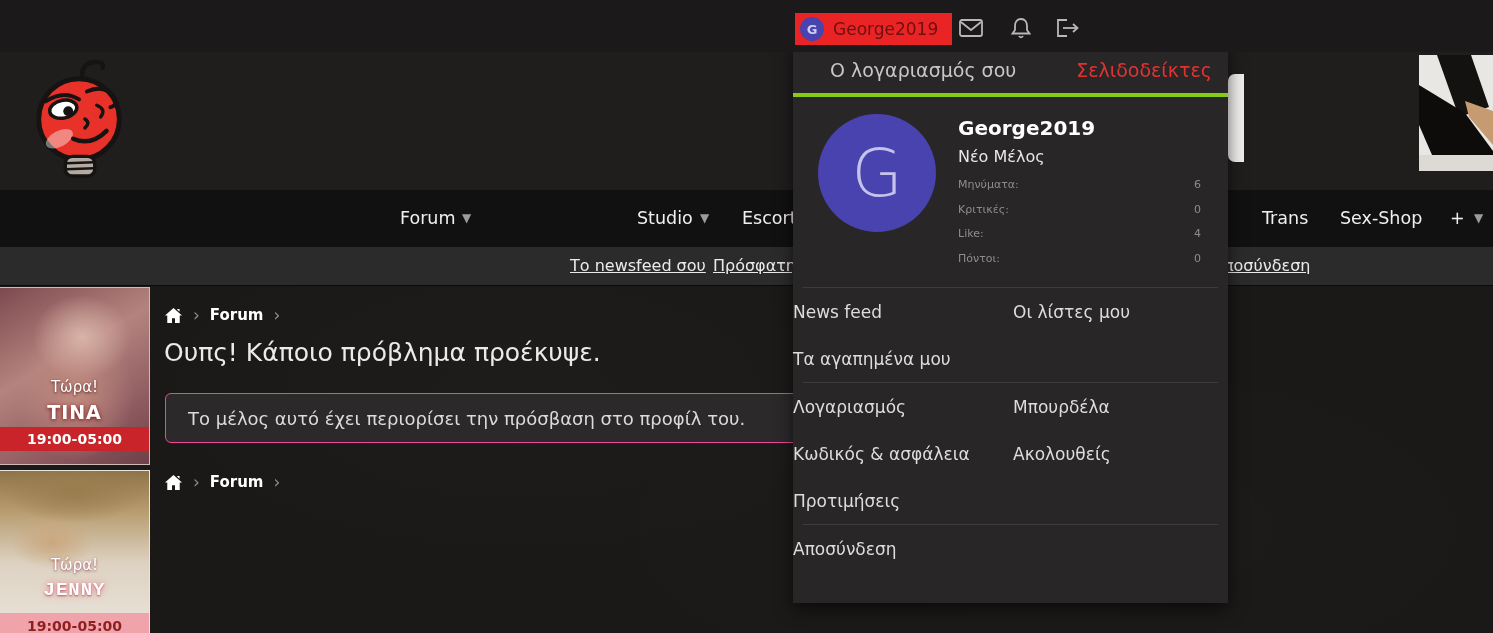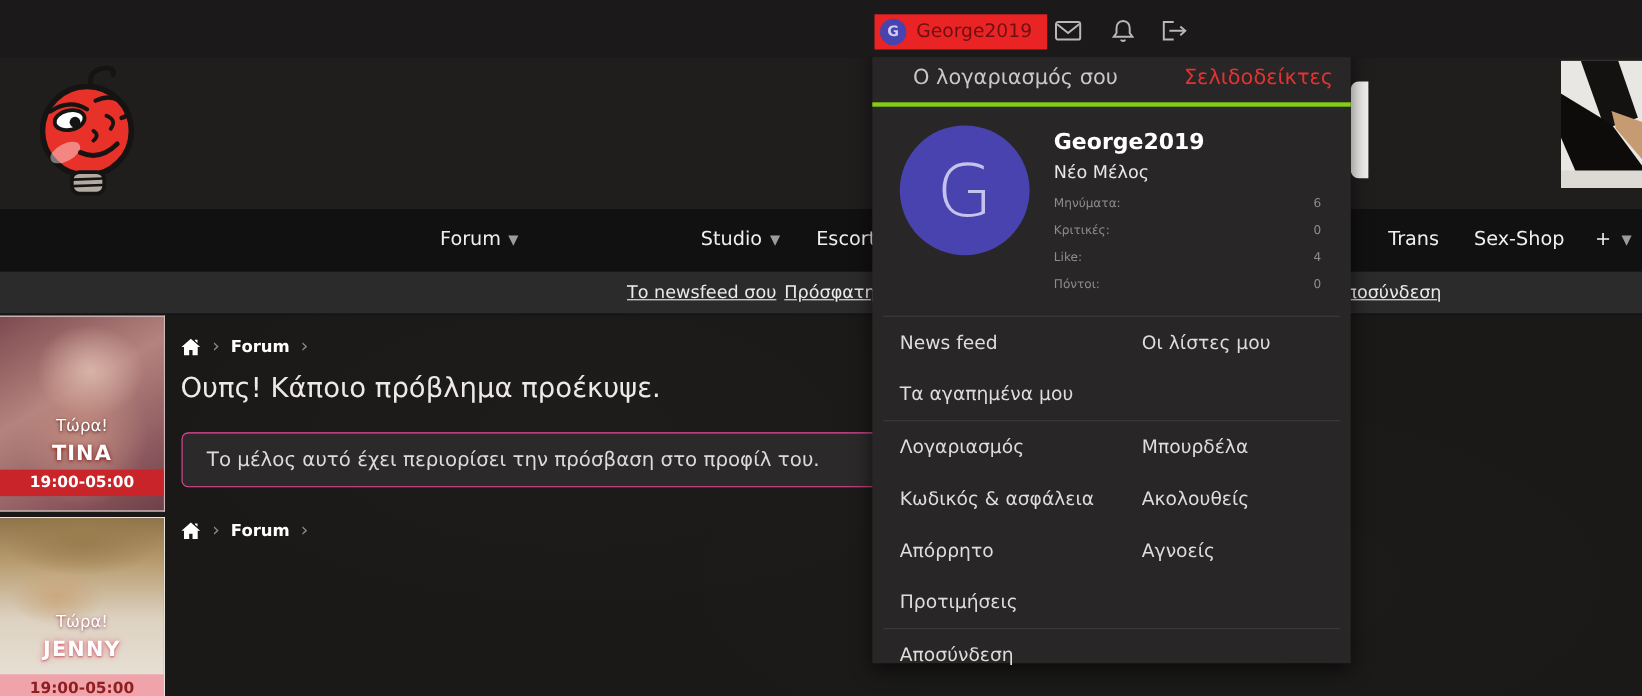--- a/index.html
+++ b/index.html
@@ -72,21 +72,21 @@
       linear-gradient(180deg, #8e7448 0%, #b99e72 25%, #ddd2c2 55%, #ece6dd 100%); }
   .card-now { position:absolute; left:0; width:100%; text-align:center; color:#fff;
     font-size:15px; text-shadow:0 1px 3px rgba(60,0,0,.85); }
   .card-name { position:absolute; left:0; width:100%; text-align:center; color:#fff;
     font-size:19px; font-weight:bold; letter-spacing:1px; }
   #card-tina .card-now  { top:90px; }
   #card-tina .card-name { top:113px; text-shadow:0 1px 4px rgba(120,0,0,.9); }
   #card-tina .card-hours { position:absolute; left:0; bottom:13px; width:100%; height:24px;
     background:#c8242a; color:#fff; font-size:14px; font-weight:bold; text-align:center; line-height:24px; }
   #card-jenny .card-now  { top:85px; text-shadow:0 1px 3px rgba(140,40,60,.9); }
-  #card-jenny .card-name { top:108px; text-shadow:0 0 7px #e87a86, 0 1px 2px rgba(150,30,50,.7); }
+  #card-jenny .card-name { top:108px; text-shadow:0 0 7px #e87a86, 0 1px 2px rgba(150,30,50,.7);font-family:Liberation Mono, monospace; }
   #card-jenny .card-hours { position:absolute; left:0; bottom:0; width:100%; height:26px;
     background:#f0a3ab; color:#8e1f1f; font-size:14px; font-weight:bold; text-align:center; line-height:26px; }
 
   
   #dropdown { position:absolute; left:793px; top:42px; width:435px; height:561px;
     background:#282626; border-top:5px solid #9b9b9b; border-radius:3px 3px 0 0;
     box-shadow:0 6px 18px rgba(0,0,0,.6); z-index:20; }
   #dd-pointer { position:absolute; left:860px; top:33px; width:0; height:0;
     border-left:12px solid transparent; border-right:12px solid transparent;
     border-bottom:10px solid #9b9b9b; z-index:21; }
@@ -94,21 +94,21 @@
   .dd-tab { font-size:19px; cursor:pointer; }
   .dd-tab.active { color:#c9c7c7; }
   .dd-tab.alt { color:#e23333; margin-left:60px; }
   .dd-user { display:flex; padding:17px 27px 16px 25px; gap:22px; }
   .dd-avatar { width:118px; height:118px; border-radius:50%; background:#4843ae; flex:none;
     color:#c5c2ec; font-size:66px; font-weight:300; display:flex; align-items:center; justify-content:center; }
   .dd-userinfo { flex:1; padding-top:2px; }
   .dd-username { color:#ffffff; font-size:20px; font-weight:bold; margin-bottom:7px; }
   .dd-rank { color:#e8e6e6; font-size:16px; margin-bottom:7px; }
   .dd-stat { display:flex; justify-content:space-between; color:#8f8c8c; font-size:11px; line-height:24.5px; }
-  .dd-menu-row { height:47px; display:grid; grid-template-columns:220px auto; align-items:center; padding-left:25px; }
+  .dd-menu-row { height:47px; display:grid; grid-template-columns:220px auto; align-items:center; }
   .dd-menu-item { color:#dedcdc; font-size:17px; cursor:pointer; white-space:nowrap; }
   .dd-divider { border:none; border-top:1px solid #3d3b3b; margin:0 10px; }
 </style>
 </head>
 <body>
 
 <div id="header">
   <div id="logo">
     <svg viewBox="0 0 120 130" width="118" height="130">
       <path d="M62,24 Q58,8 74,6 Q84,5 82,12" fill="none" stroke="#161313" stroke-width="4.5" stroke-linecap="round"></path>
@@ -269,24 +269,20 @@
   <hr class="dd-divider">
   <div class="dd-menu-row">
     <span class="dd-menu-item">Λογαριασμός</span>
     <span class="dd-menu-item">Μπουρδέλα</span>
   </div>
   <div class="dd-menu-row">
     <span class="dd-menu-item">Κωδικός &amp; ασφάλεια</span>
     <span class="dd-menu-item">Ακολουθείς</span>
   </div>
   <div class="dd-menu-row">
-    <span class="dd-menu-item">Απόρρητο</span>
-    <span class="dd-menu-item">Αγνοείς</span>
-  </div>
-  <div class="dd-menu-row">
     <span class="dd-menu-item">Προτιμήσεις</span>
     <span></span>
   </div>
   <hr class="dd-divider">
   <div class="dd-menu-row">
     <span class="dd-menu-item">Αποσύνδεση</span>
     <span></span>
   </div>
 </div>
 

